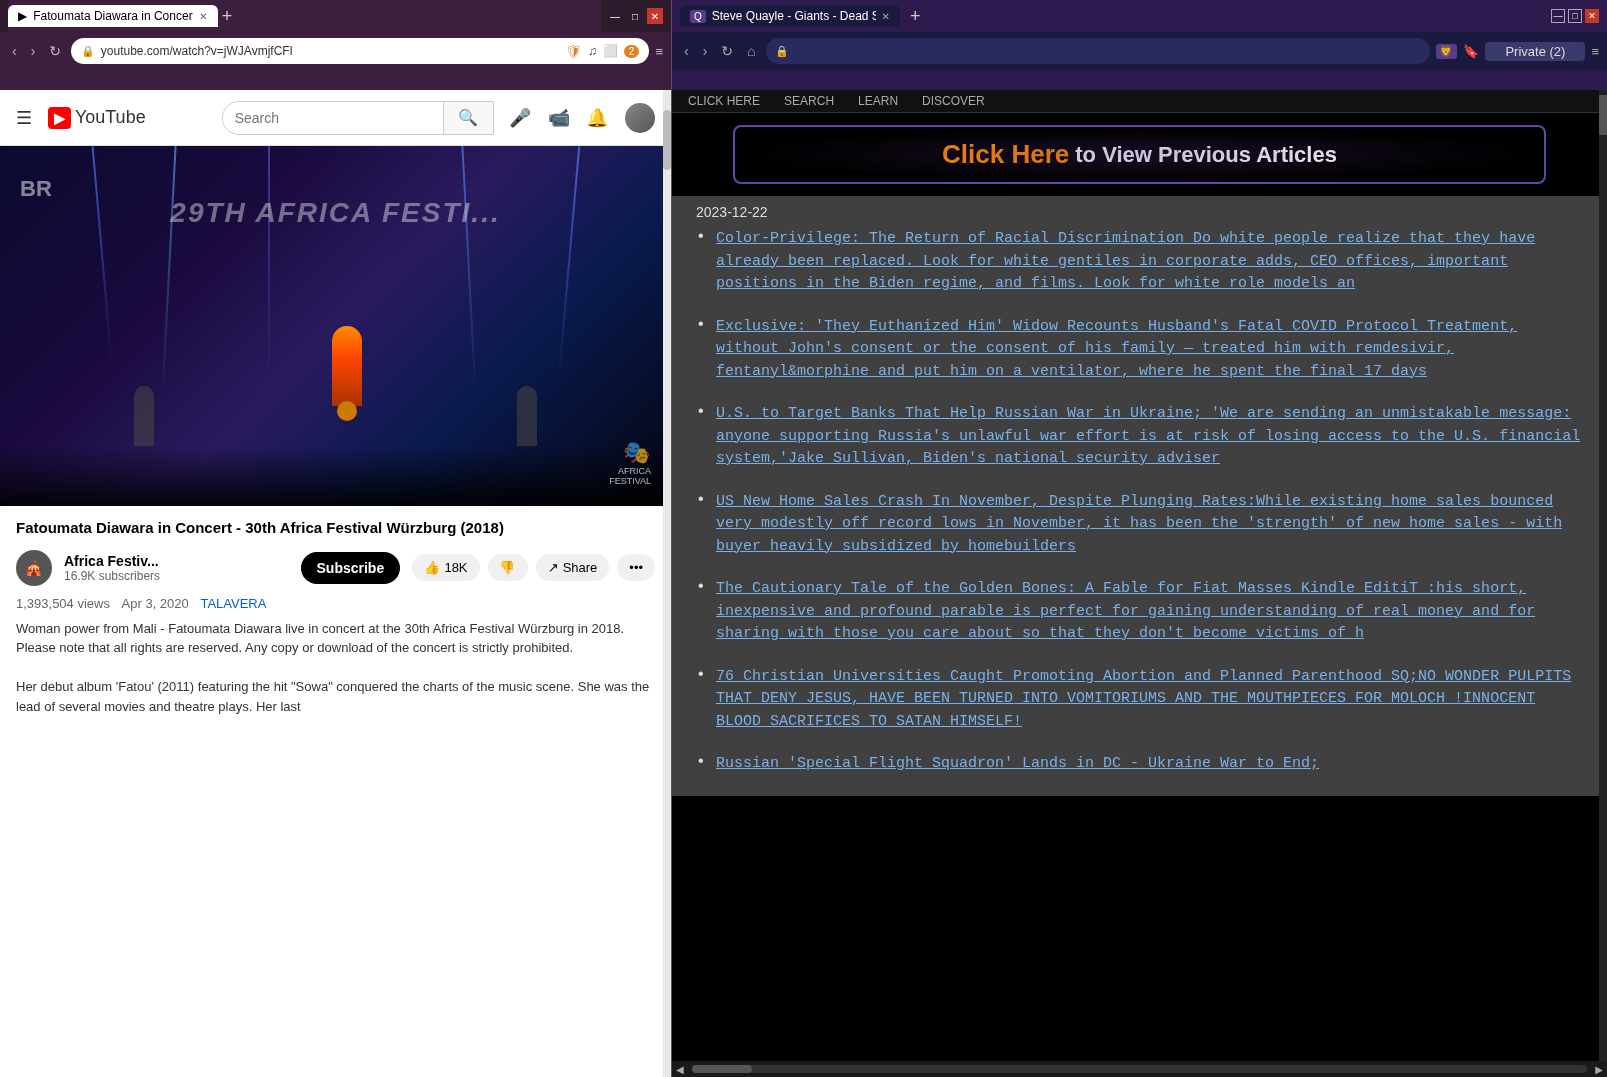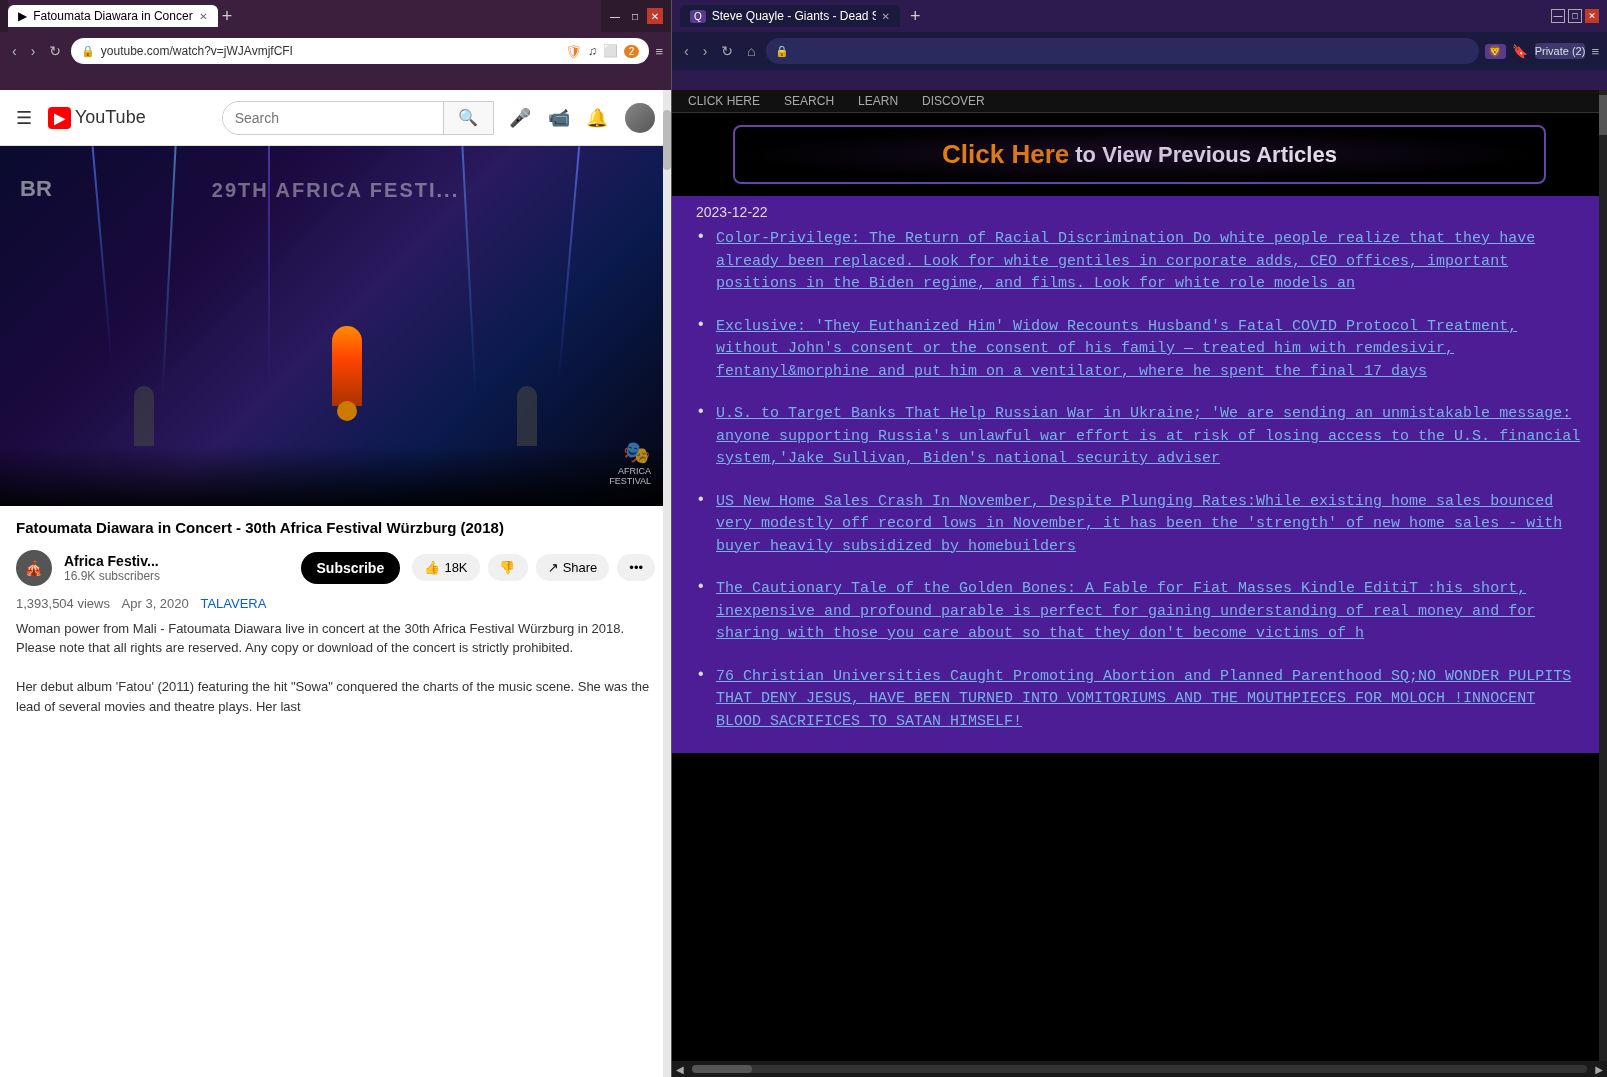--- a/index.html
+++ b/index.html
@@ -304,29 +304,29 @@
       align-items: center;
       padding: 0 10px;
       font-size: 12px;
       color: #ddd;
       gap: 6px;
     }
     .toolbar-icons-right { display: flex; gap: 6px; color: #bbb; font-size: 13px; align-items: center; }
     .private-badge {
       background: #3a3a6e;
       color: #ddd;
-      padding: 2px 0;
+      padding: 2px 20px;
       border-radius: 4px;
-      font-size: 11px;
+      font-size: 13px;
     }
 
     
     .sq-content {
       flex: 1;
-      background: #4c1d95;
+      background: #404040;
       overflow-y: auto;
       padding: 0;
     }
 
     .sq-header-nav {
       background: #111;
       padding: 4px 16px;
       display: flex;
       gap: 24px;
       border-bottom: 1px solid #333;
@@ -514,21 +514,21 @@
 
   <div class="yt-video-container">
     <div class="video-bg">
 
       <div style="position:absolute; top:0; left:15%; width:2px; height:60%; background:linear-gradient(to bottom, rgba(80,120,255,0.7), transparent); transform:rotate(-5deg);"></div>
       <div style="position:absolute; top:0; left:25%; width:2px; height:70%; background:linear-gradient(to bottom, rgba(100,180,255,0.6), transparent); transform:rotate(3deg);"></div>
       <div style="position:absolute; top:0; left:40%; width:2px; height:65%; background:linear-gradient(to bottom, rgba(120,100,255,0.5), transparent);"></div>
       <div style="position:absolute; top:0; right:30%; width:2px; height:70%; background:linear-gradient(to bottom, rgba(80,150,255,0.6), transparent); transform:rotate(-3deg);"></div>
       <div style="position:absolute; top:0; right:15%; width:2px; height:65%; background:linear-gradient(to bottom, rgba(100,120,255,0.7), transparent); transform:rotate(5deg);"></div>
 
-      <div class="stage-text" style="font-size:20px; color:rgba(255,255,255,0.4); top:33px; ">29TH AFRICA FESTI...</div>
+      <div class="stage-text" style="font-size:28px; color:rgba(255,255,255,0.4); top:51px; font-style:italic;">29TH AFRICA FESTI...</div>
 
       <div style="position:absolute; bottom:60px; left:48%; width:50px; height:120px;">
         <div style="width:30px; height:80px; background:linear-gradient(to bottom, #ff8c00 0%, #ff4500 40%, #aa3300 100%); border-radius:15px 15px 0 0; margin:0 auto;"></div>
         <div style="width:20px; height:20px; background:#cc7a00; border-radius:50%; margin:-5px auto 0;"></div>
       </div>
 
       <div style="position:absolute; bottom:60px; left:20%; opacity:0.6;">
         <div style="width:20px; height:60px; background:#444; border-radius:10px 10px 0 0;"></div>
       </div>
       <div style="position:absolute; bottom:60px; right:20%; opacity:0.6;">
@@ -658,20 +658,23 @@
         </li>
         <li>
           <a>US New Home Sales Crash In November, Despite Plunging Rates:While existing home sales bounced very modestly off record lows in November, it has been the 'strength' of new home sales - with buyer heavily subsidized by homebuilders</a>
         </li>
         <li>
           <a>The Cautionary Tale of the Golden Bones: A Fable for Fiat Masses Kindle EditiT :his short, inexpensive and profound parable is perfect for gaining understanding of real money and for sharing with those you care about so that they don't become victims of h</a>
         </li>
         <li>
           <a>76 Christian Universities Caught Promoting Abortion and Planned Parenthood SQ;NO WONDER PULPITS THAT DENY JESUS, HAVE BEEN TURNED INTO VOMITORIUMS AND THE MOUTHPIECES FOR MOLOCH !INNOCENT BLOOD SACRIFICES TO SATAN HIMSELF!</a>
         </li>
+        <li>
+          <a>Russian 'Special Flight Squadron' Lands in DC - Ukraine War to End;</a>
+        </li>
       </ul>
     </div>
 
     <div class="sq-scrollbar">
       <div class="sq-scrollbar-thumb"></div>
     </div>
   </div>
 
   <div class="bottom-scrollbar-right">
     <span class="bottom-scroll-arrow">◀</span>

